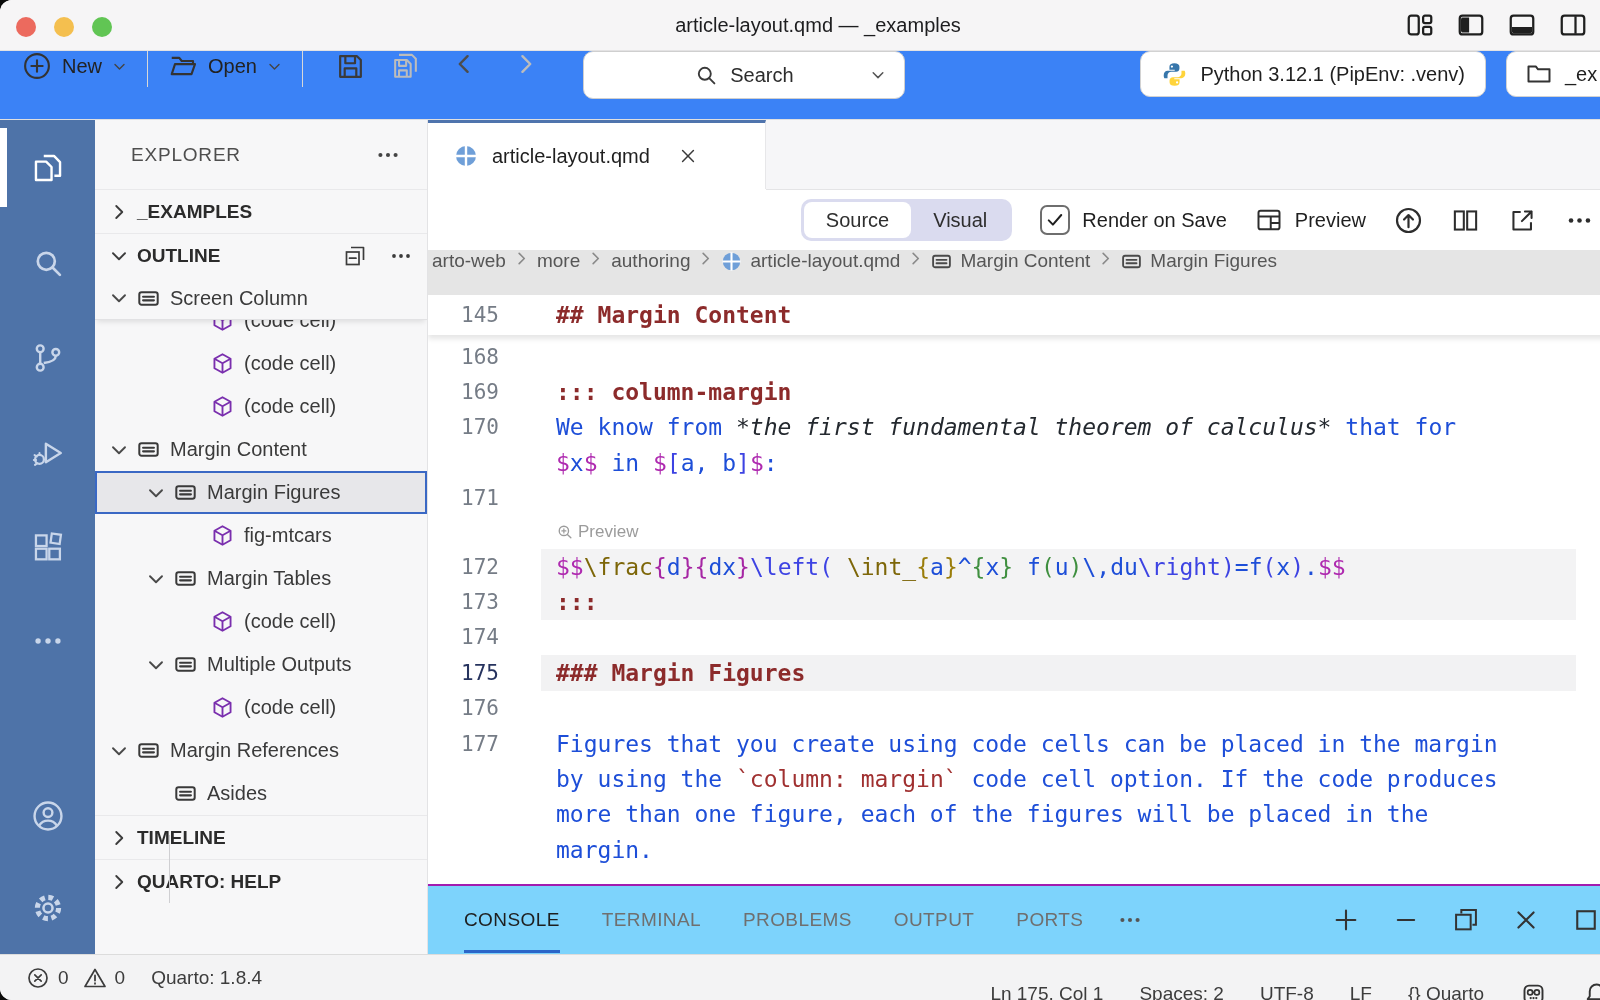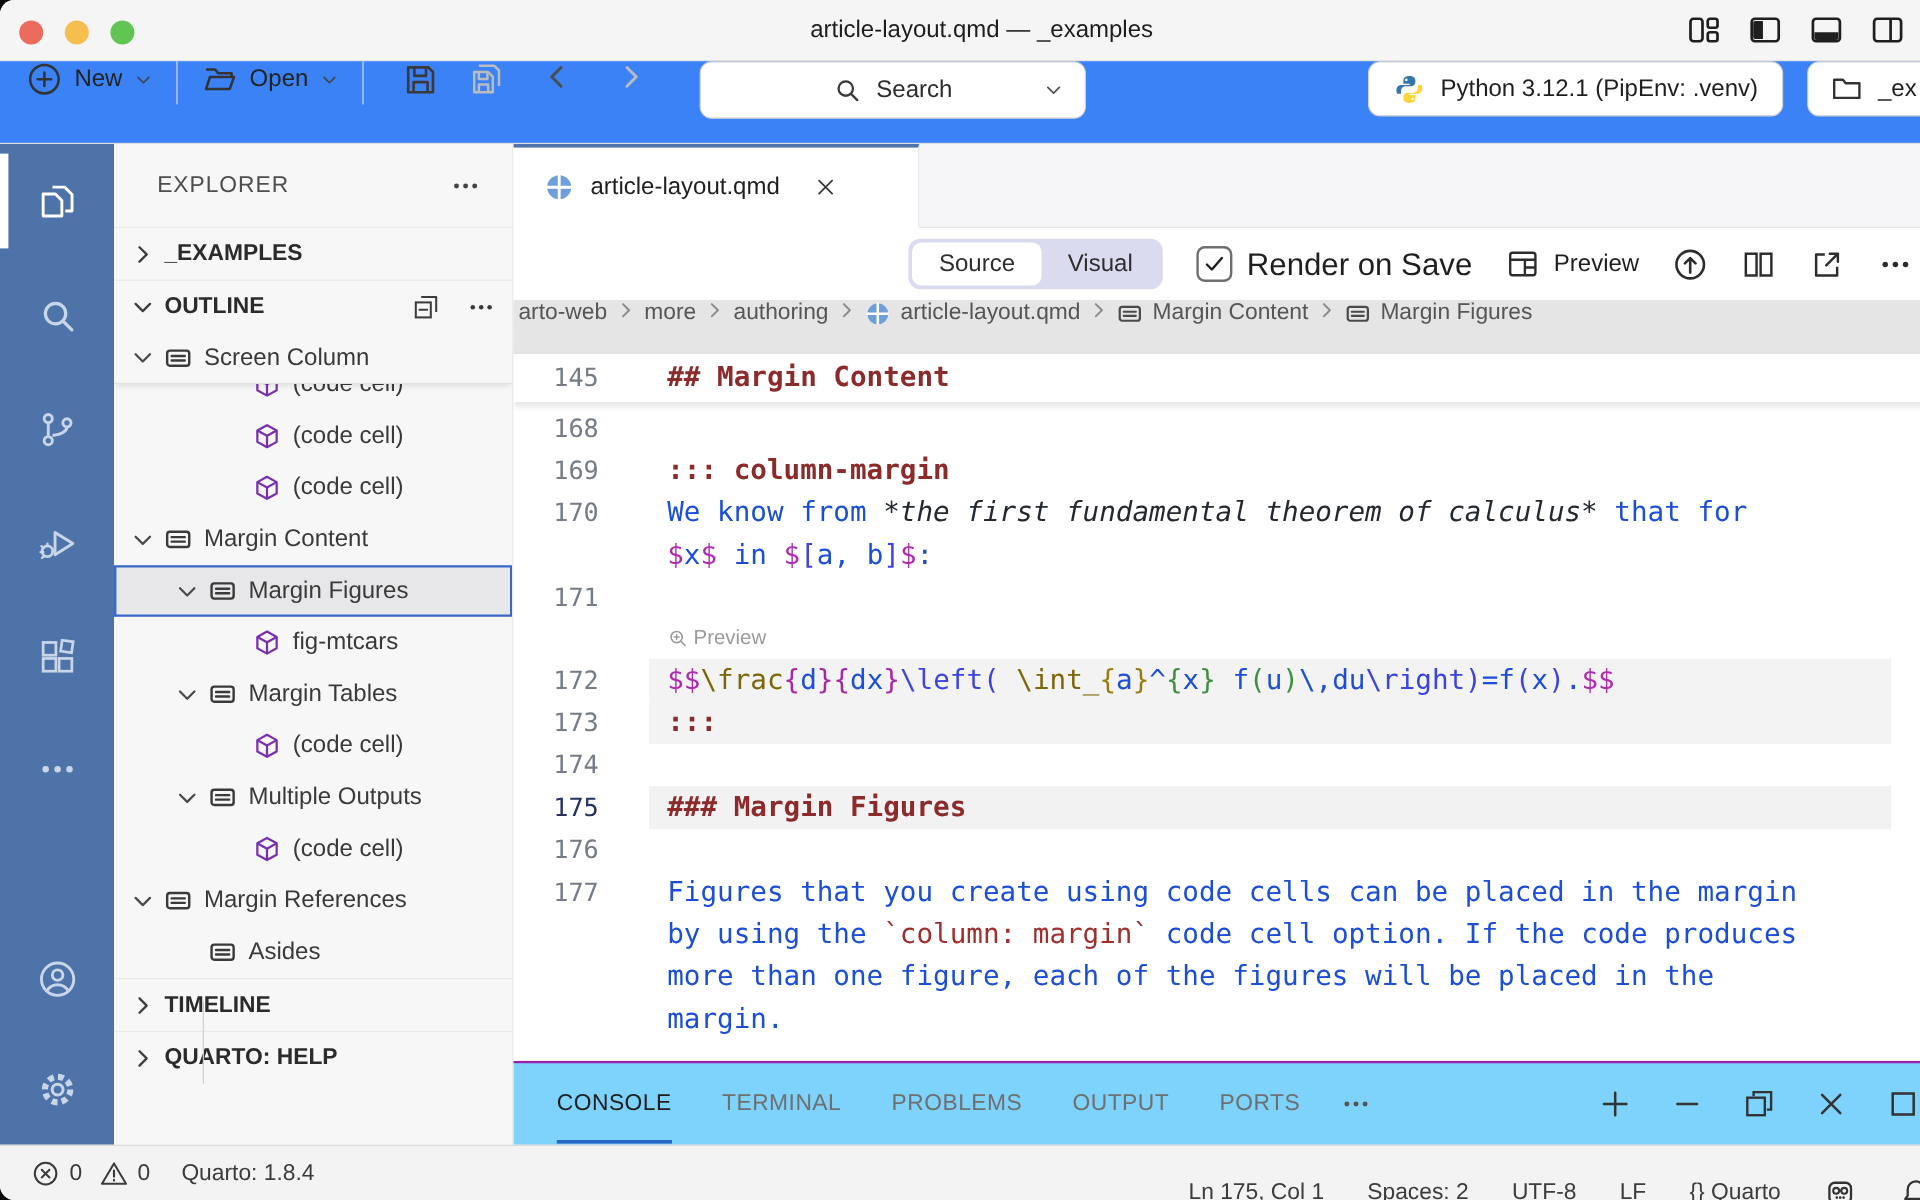--- a/index.html
+++ b/index.html
@@ -77,21 +77,21 @@
   .tabstrip{height:70px;background:#f6f6f8;border-bottom:1px solid #e4e4e6;display:flex;box-sizing:border-box;}
   .tab{position:relative;width:338px;background:#fff;border-top:3px solid #4f74ad;border-right:1px solid #e7e7e9;
     box-sizing:border-box;display:flex;align-items:center;padding:0 18px 0 26px;gap:14px;box-shadow:0 2px 0 0 #fff;}
   .tab .qicon{width:24px;height:24px;flex:none;}
   .tab .tlabel{font-size:20px;color:#1f1f1f;}
   .tab .tclose{width:20px;height:20px;color:#3a3a3a;margin-left:14px;}
   .edtoolbar{height:60px;display:flex;align-items:center;justify-content:flex-end;background:#fff;padding-right:42px;gap:28px;}
   .segment{height:42px;background:#dadbef;border-radius:10px;display:flex;align-items:center;padding:3px;box-sizing:border-box;}
   .seg{height:36px;display:flex;align-items:center;padding:0 22px;font-size:20px;color:#2e2e2e;border-radius:8px;}
   .seg.active{background:#fff;}
-  .cbgroup{display:flex;align-items:center;gap:12px;font-size:26px;color:#1f1f1f;}
+  .cbgroup{display:flex;align-items:center;gap:12px;font-size:20px;color:#1f1f1f;}
   .checkbox{width:30px;height:30px;border:2px solid #6e6e6e;border-radius:7px;background:#fff;display:flex;align-items:center;justify-content:center;box-sizing:border-box;}
   .checkbox .icn{width:20px;height:20px;color:#1f1f1f;}
   .prevgroup{display:flex;align-items:center;gap:12px;font-size:20px;color:#1f1f1f;}
   .prevgroup .icn{width:28px;height:28px;color:#2d2d2d;}
   .edicon{width:29px;height:29px;color:#2d2d2d;}
   .breadcrumb{height:45px;display:flex;align-items:flex-start;background:#e5e5e5;color:#565656;font-size:19px;padding-left:4px;overflow:hidden;white-space:nowrap;}
   .crumb{display:flex;align-items:center;gap:8px;}
   .crumb .icn{width:21px;height:21px;color:#4a4a4a;}
   .crumbsep{width:17px;height:17px;color:#8a8a8a;margin:0 7px;flex:none;}
 

